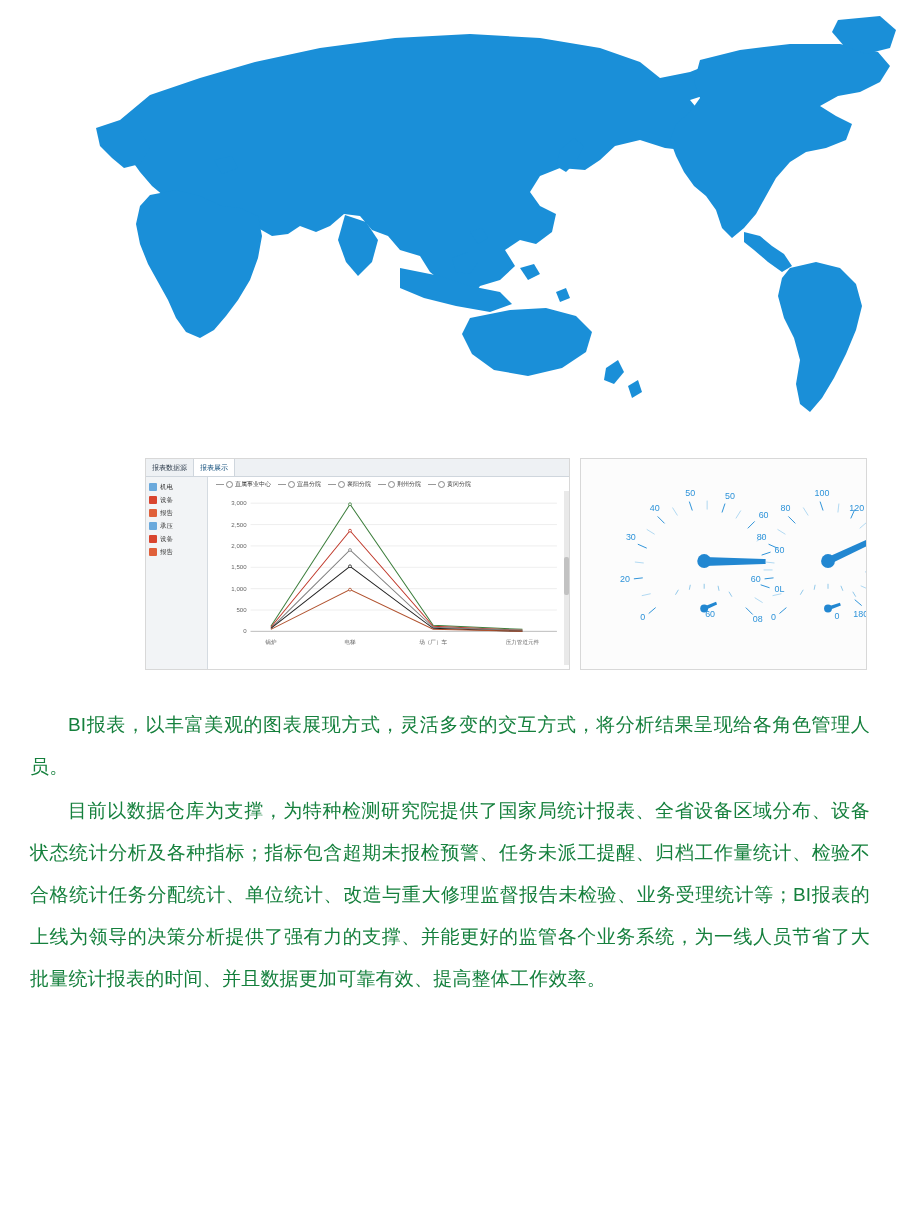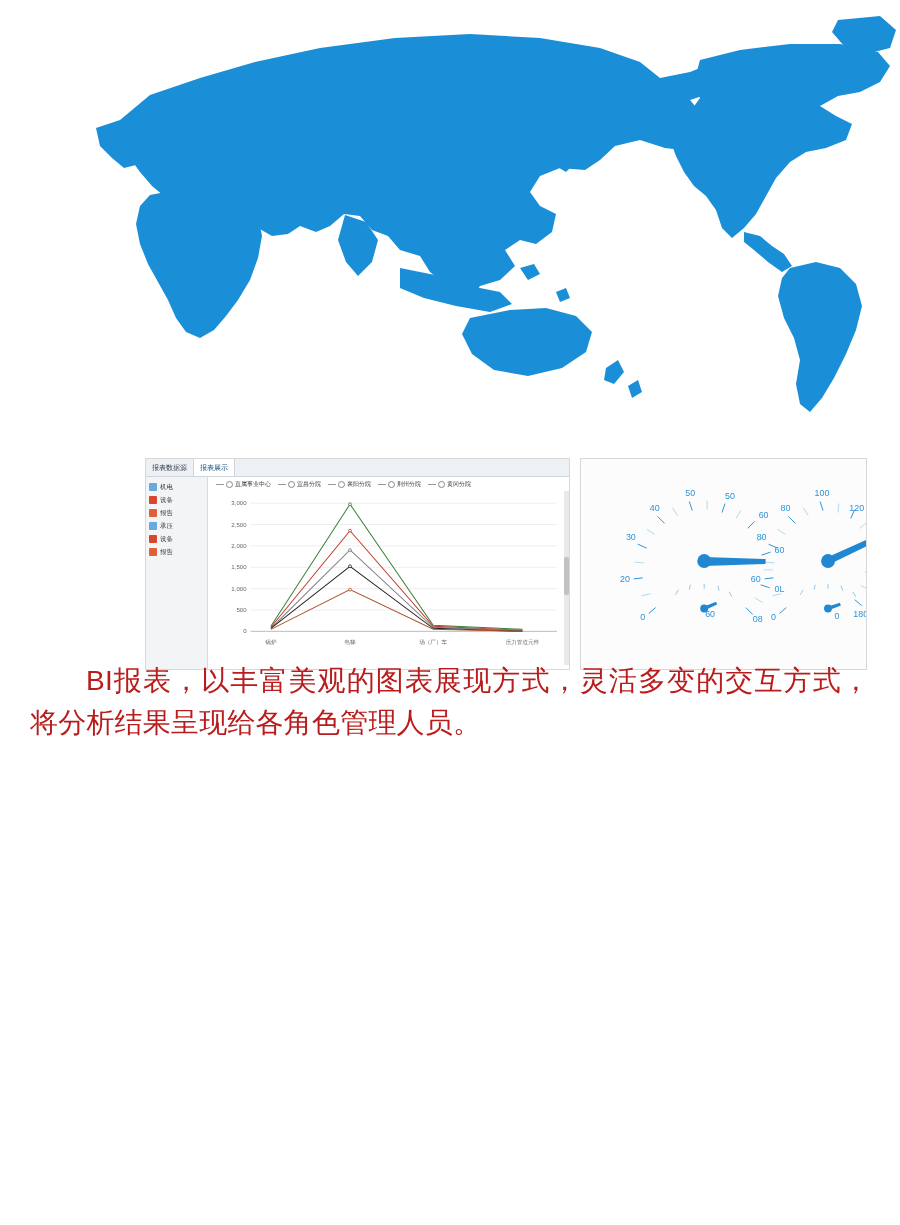--- a/index.html
+++ b/index.html
@@ -174,25 +174,25 @@
     height: 212px;
     background: #fcfcfc;
     position: relative;
   }
   #gauge-panel svg { display: block; width: 100%; height: 100%; }
 
   
   #article {
     position: absolute;
     left: 30px;
-    top: 660px;
+    top: 704px;
     width: 840px;
-    font-size: 28px;
+    font-size: 19px;
     line-height: 42px;
-    color: #b91c1c;
+    color: #15803d;
     letter-spacing: 0.2px;
   }
   #article p {
     margin: 0 0 2px 0;
     text-indent: 2em;
     text-align: justify;
   }
 </style>
 </head>
 <body>
@@ -471,13 +471,14 @@
           <circle cx="249" cy="151" r="4" fill="#2287d1"></circle>
           <path d="M249 149 L261 145 L262 148 L249 153 Z" fill="#2287d1"></path>
         </g>
       </g>
     </svg>
   </div>
 </div>
 
 <div id="article">
   <p>BI报表，以丰富美观的图表展现方式，灵活多变的交互方式，将分析结果呈现给各角色管理人员。</p>
+  <p>目前以数据仓库为支撑，为特种检测研究院提供了国家局统计报表、全省设备区域分布、设备状态统计分析及各种指标；指标包含超期未报检预警、任务未派工提醒、归档工作量统计、检验不合格统计任务分配统计、单位统计、改造与重大修理监督报告未检验、业务受理统计等；BI报表的上线为领导的决策分析提供了强有力的支撑、并能更好的监管各个业务系统，为一线人员节省了大批量统计报表的时间、并且数据更加可靠有效、提高整体工作效率。</p>
 </div>
 
 </body></html>

